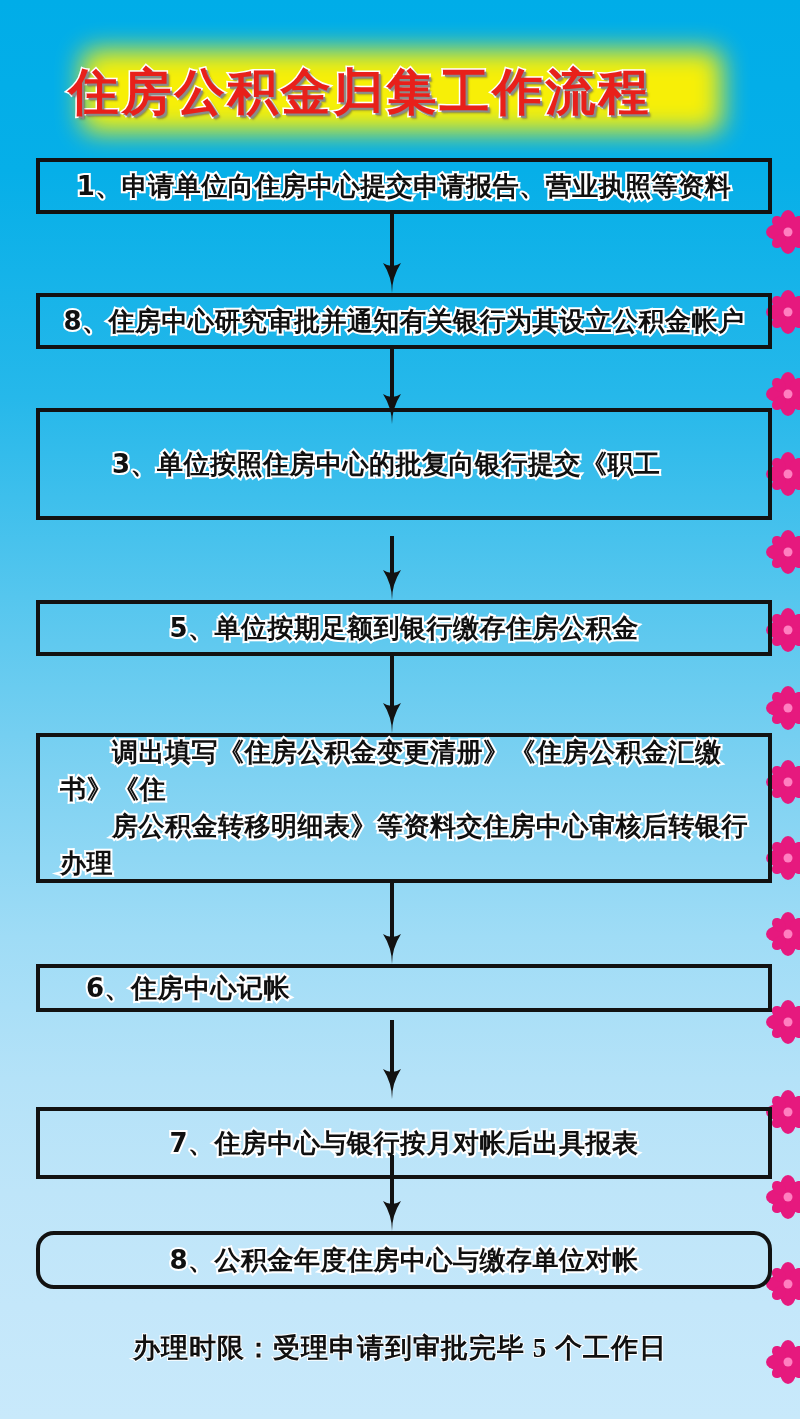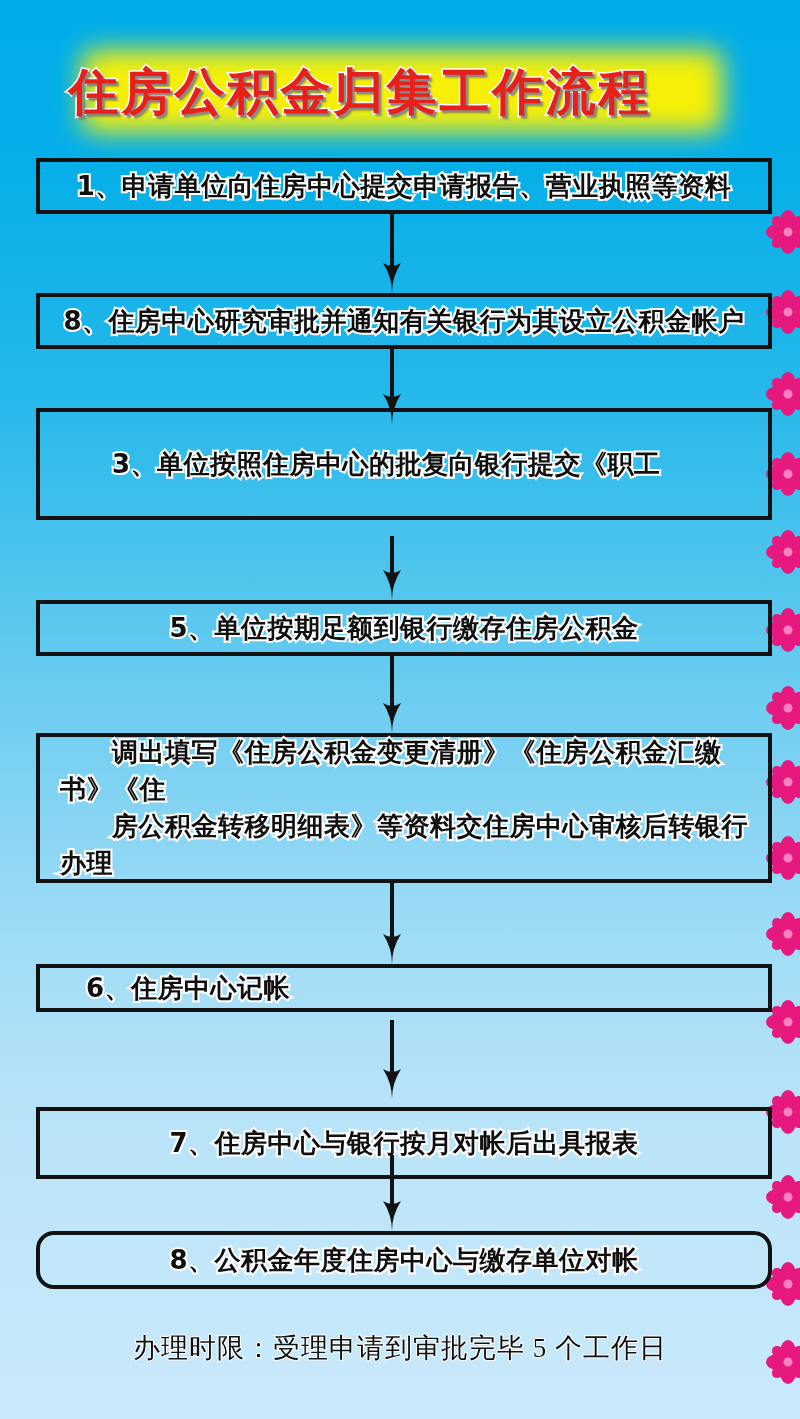--- a/index.html
+++ b/index.html
@@ -125,21 +125,21 @@
 
   
   .footer-note {
     position: absolute;
     left: 0;
     top: 1330px;
     width: 800px;
     text-align: center;
     font-family: "Liberation Serif", "DejaVu Serif", serif;
     font-size: 27px;
-    font-weight: normal;
+    font-weight: bold;
     color: #101010;
     -webkit-text-stroke: 2px #FFFFFF;
     paint-order: stroke fill;
     letter-spacing: 1px;
   }
 </style>
 </head>
 <body>
 
 <div id="poster">

